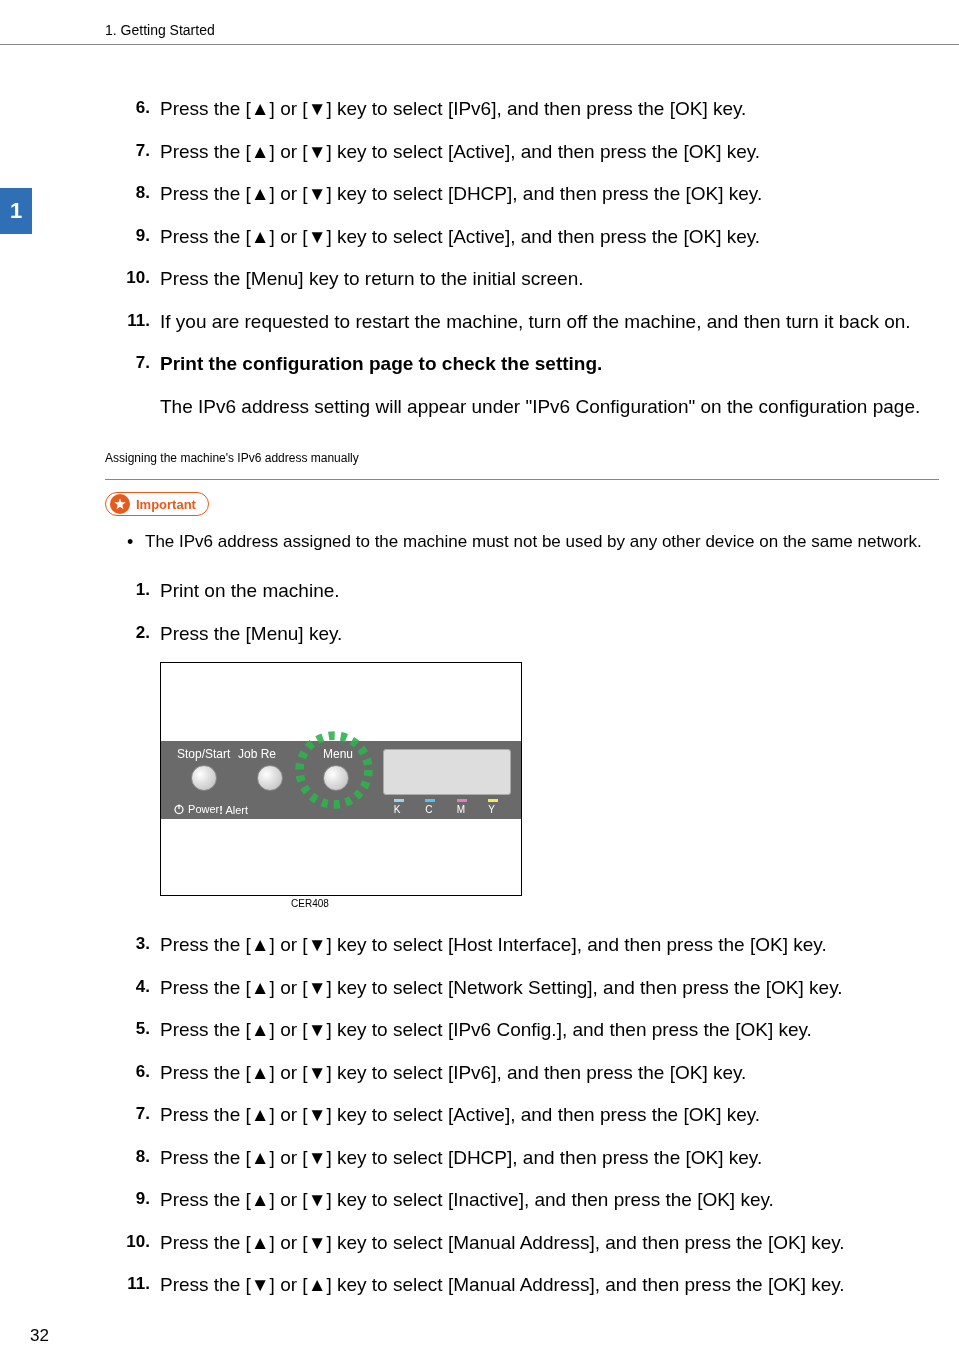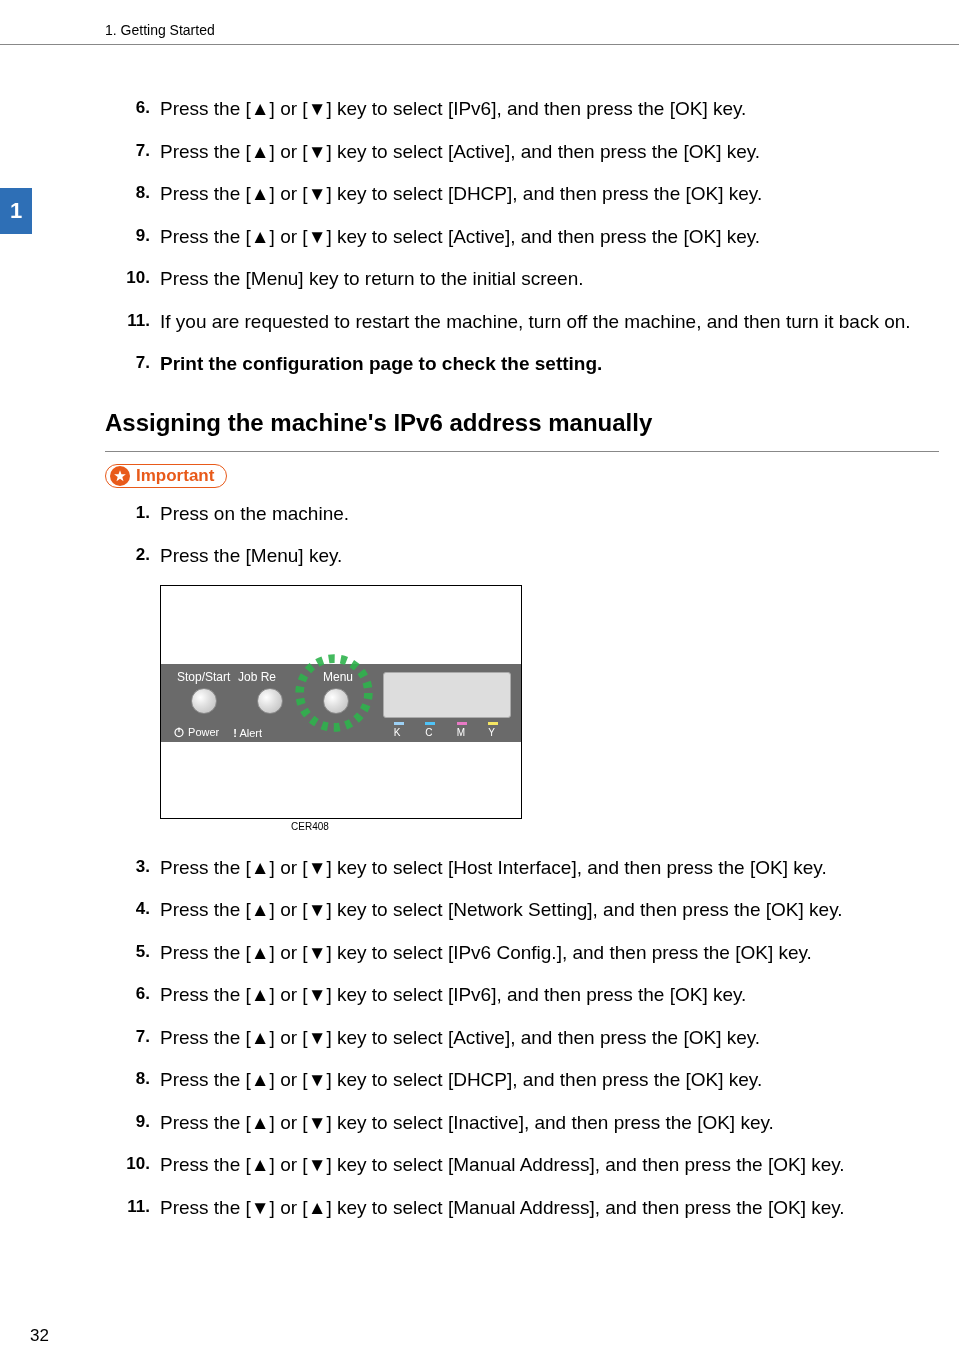--- a/index.html
+++ b/index.html
@@ -69,22 +69,22 @@
   }
   ol.steps > li .body .bold {
     font-weight: bold;
   }
   ol.steps > li .body .note {
     font-weight: normal;
     display: block;
     margin-top: 14px;
   }
   .section-title {
-    font-weight: bold;
-    font-size: 24px;
+    font-weight: normal;
+    font-size: 12px;
     margin: 30px 0 14px 0;
   }
   .rule {
     border-top: 1px solid #888;
     margin: 0 0 12px 0;
   }
   .important-badge {
     display: inline-flex;
     align-items: center;
     border: 1.5px solid #e85a1a;
@@ -102,21 +102,21 @@
     align-items: center;
     justify-content: center;
     font-size: 12px;
     margin-right: 6px;
     position: relative;
   }
   .important-badge .star svg { width: 14px; height: 14px; }
   .important-badge .label {
     color: #e85a1a;
     font-weight: bold;
-    font-size: 17px;
+    font-size: 13px;
   }
   .bullets {
     list-style: none;
     padding: 0 0 0 40px;
     margin: 0 0 22px 0;
   }
   .bullets li {
     position: relative;
     font-size: 17px;
     line-height: 1.6;
@@ -196,21 +196,20 @@
   .ind-m::before { background: #e879c5; }
   .ind-y::before { background: #f5e663; }
   .bottom-labels {
     position: absolute;
     left: 12px;
     top: 140px;
     color: #fff;
     font-size: 11px;
     display: flex;
     align-items: center;
-    gap: 14px;
   }
   .highlight-ring {
     position: absolute;
     left: 130px;
     top: 64px;
     width: 86px;
     height: 86px;
   }
   .highlight-ring svg { width: 100%; height: 100%; }
   .fig-caption {
@@ -261,44 +260,48 @@
         <span class="body bold">Press the [Menu] key to return to the initial screen.</span>
       </li>
       <li>
         <span class="num">11.</span>
         <span class="body bold">If you are requested to restart the machine, turn off the machine, and then turn it back on.</span>
       </li>
       <li>
         <span class="num">7.</span>
         <span class="body">
           <span class="bold">Print the configuration page to check the setting.</span>
+          <span class="note">The IPv6 address setting will appear under "IPv6 Configuration" on the configuration page.</span>
         </span>
       </li>
     </ol>
 
     
     <div class="section-title">Assigning the machine's IPv6 address manually</div>
     <div class="rule"></div>
 
     
     <div class="important-badge">
       <span class="star">
         <svg viewBox="0 0 24 24">
             <polygon points="12,2 14.5,9 22,9 16,13.5 18,21 12,16.5 6,21 8,13.5 2,9 9.5,9" fill="#fff"></polygon>
           </svg>
       </span>
       <span class="label">Important</span>
     </div>
 
+    <ul class="bullets">
+      <li>The IPv6 address assigned to the machine must not be used by any other device on the same network.</li>
+    </ul>
 
     
     <ol class="steps" style="margin-bottom:0;">
       <li>
         <span class="num">1.</span>
-        <span class="body bold">Press on the machine.</span>
+        <span class="body bold">Print on the machine.</span>
       </li>
       <li>
         <span class="num">2.</span>
         <span class="body bold">Press the [Menu] key.</span>
       </li>
     </ol>
 
     
     <div class="figure-wrap">
       <div class="figure">

